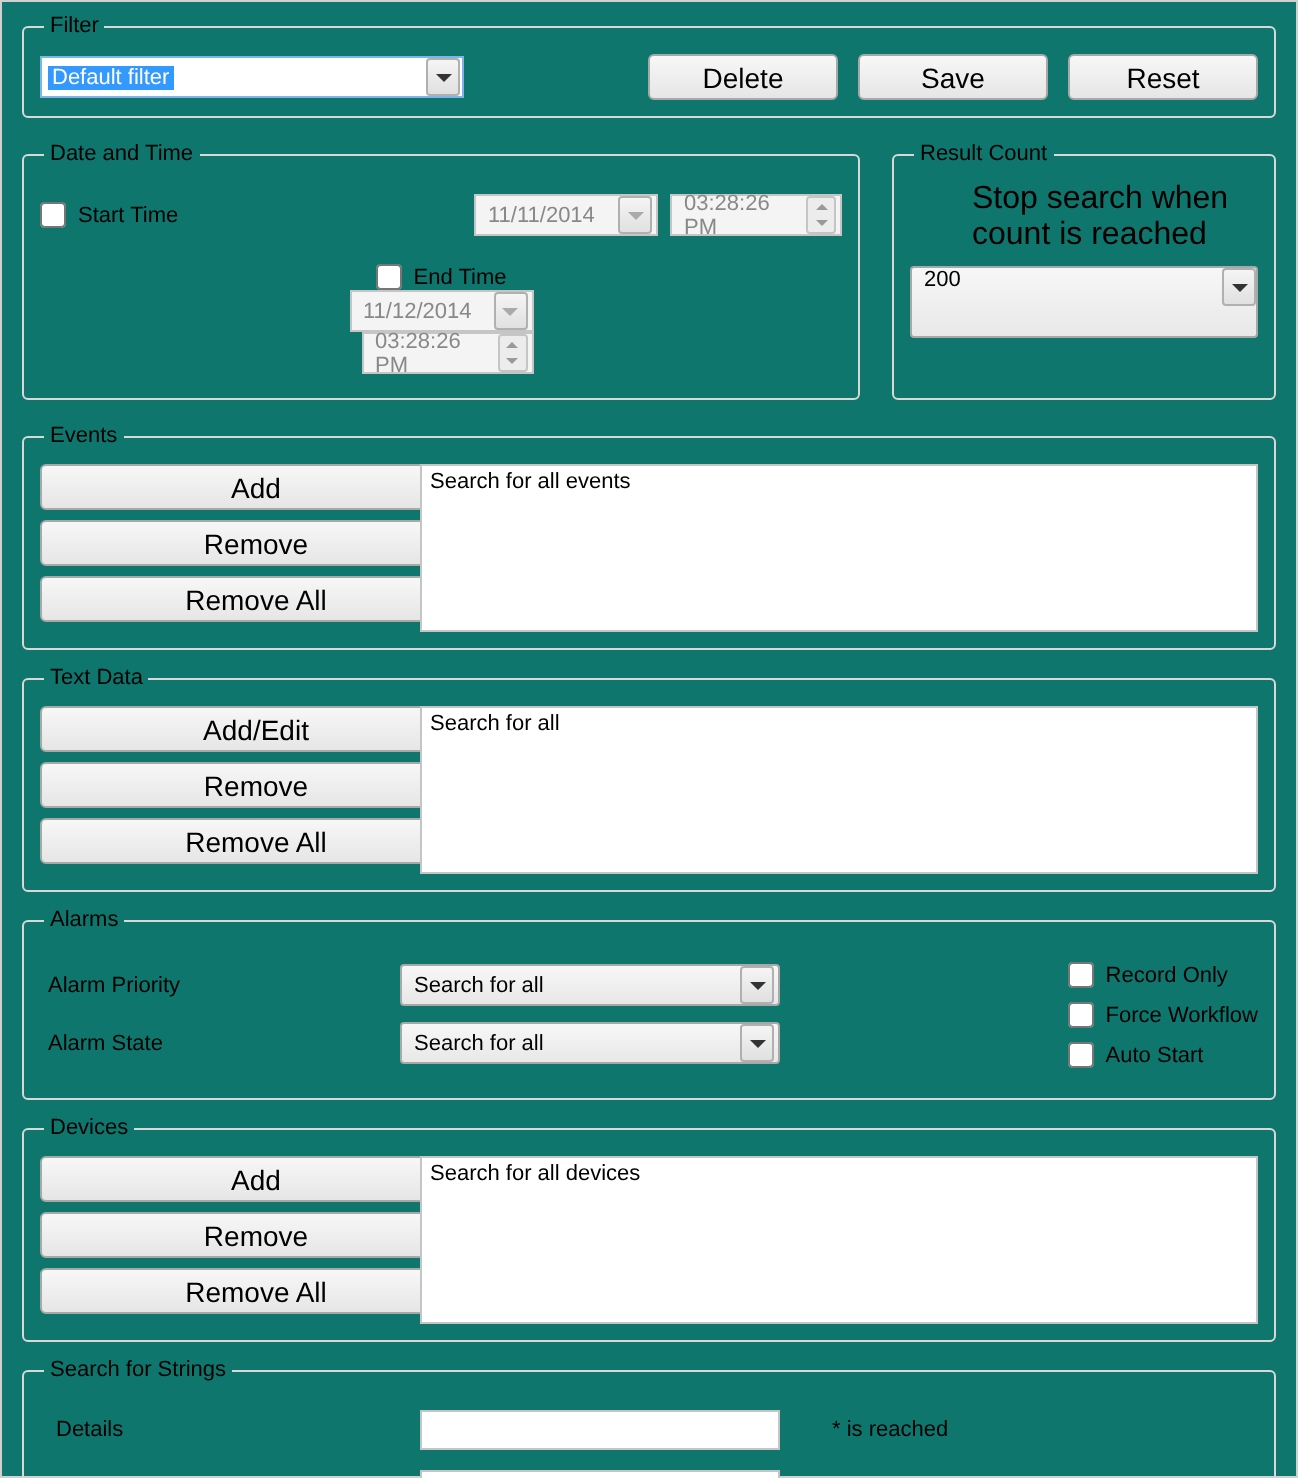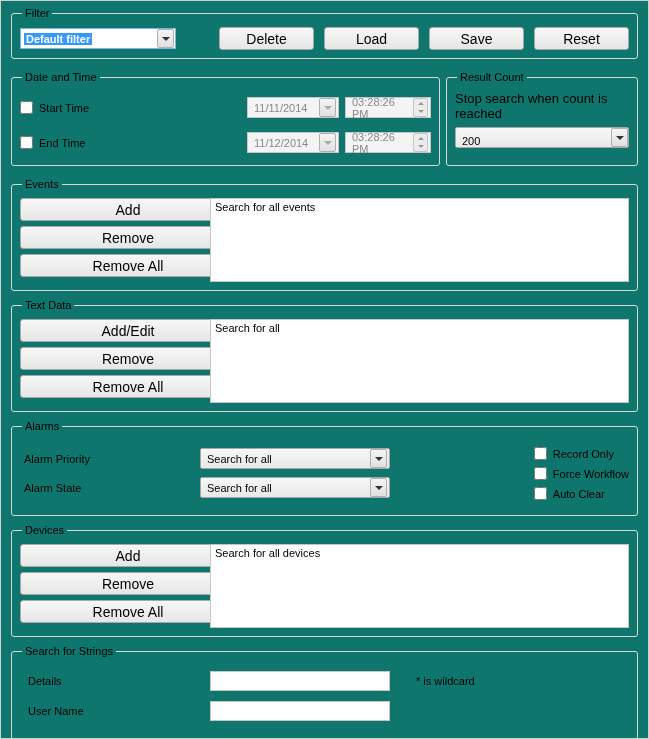--- a/index.html
+++ b/index.html
@@ -38,23 +38,22 @@
     border-radius: 3px;
     font-size: 14px;
     cursor: pointer;
     color: #000;
     padding: 0 6px;
   }
   .btn-top { width: 95px; }
   .btn-col { width: 216px; display: block; margin-bottom: 5px; }
   .row-top { display: flex; align-items: center; gap: 10px; }
   .filter-combo {
-    width: 156px;
+    width: 212px;
     height: 21px;
-    font-weight: bold;
   }
   .combo {
     display: inline-flex;
     align-items: center;
     justify-content: space-between;
     border: 1px solid #7eb4ea;
     background: #fff;
     height: 21px;
     padding: 0 1px 0 3px;
   }
@@ -72,21 +71,21 @@
     display: inline-flex;
     align-items: center;
     justify-content: center;
   }
   .tri-down {
     width: 0; height: 0;
     border-left: 4px solid transparent;
     border-right: 4px solid transparent;
     border-top: 4px solid #333;
   }
-  .row2 { display: flex; gap: 6px; }
+  .row2 { display: flex; gap: 16px; }
   .col-dt { flex: 1; }
   .col-rc { width: 192px; }
   .chk { width: 13px; height: 13px; margin: 0 6px 0 0; vertical-align: middle; }
   .dt-row { display: flex; align-items: center; margin: 6px 0 14px 0; }
   .dt-lbl { flex: 1; display: flex; align-items: center; }
   .date-box, .time-box {
     border: 1px solid #c5c5c5;
     background: #f4f4f4;
     height: 21px;
     display: inline-flex;
@@ -106,27 +105,27 @@
   }
   .spin div {
     flex:1; display:flex; align-items:center; justify-content:center;
   }
   .tri-up-s {
     width:0;height:0;border-left:3px solid transparent;border-right:3px solid transparent;border-bottom:3px solid #999;
   }
   .tri-down-s {
     width:0;height:0;border-left:3px solid transparent;border-right:3px solid transparent;border-top:3px solid #999;
   }
-  .rc-text { font-size: 13px; margin-bottom: 6px; }
+  .rc-text { font-size: 16px; margin-bottom: 6px; margin-left: 31px; }
   .rc-combo {
     width: 100%;
     display: flex;
     justify-content: space-between;
-    align-items: flex-end;
-    height: 21px;
+    align-items: flex-start;
+    height: 36px;
     border: 1px solid #a8a8a8;
     background: linear-gradient(#f7f7f7,#e8e8e8);
     border-radius: 2px;
     padding: 0 0 0 6px;
   }
   .sec-row { display: flex; gap: 10px; }
   .sec-btns { width: 180px; display: flex; flex-direction: column; }
   .listbox {
     flex: 1;
     min-height: 84px;
@@ -169,21 +168,20 @@
     <legend>Filter</legend>
     <div class="row-top">
       <div class="combo filter-combo">
         <span class="sel">Default filter</span>
         <span class="combo-btn">
             <span class="tri-down"></span>
           </span>
       </div>
       <div style="flex:1; display:flex; justify-content:flex-end; gap:10px;">
         <button class="btn btn-top">Delete</button>
-        <button class="btn btn-top">Load</button>
         <button class="btn btn-top">Save</button>
         <button class="btn btn-top">Reset</button>
       </div>
     </div>
   </fieldset>
 
   <div class="row2">
     <fieldset class="col-dt">
       <legend>Date and Time</legend>
 
@@ -204,21 +202,21 @@
             <div>
                 <span class="tri-up-s"></span>
               </div>
               <div>
                 <span class="tri-down-s"></span>
               </div>
           </span>
         </div>
       </div>
 
-      <div class="dt-row" style="margin-bottom:4px;">
+      <div class="dt-row" style="margin-bottom:4px;flex-direction:column;">
         <label class="dt-lbl">
           <input type="checkbox" class="chk" style="">
           <span>End Time</span>
         </label>
         <div class="date-box">
           <span>11/12/2014</span>
           <span class="combo-btn">
               <span class="tri-down disabled-tri"></span>
             </span>
         </div>
@@ -303,21 +301,21 @@
         <label class="chk-line">
           <input type="checkbox" class="chk" style="">
           <span>Record Only</span>
         </label>
         <label class="chk-line">
           <input type="checkbox" class="chk" style="">
           <span>Force Workflow</span>
         </label>
         <label class="chk-line">
           <input type="checkbox" class="chk" style="">
-          <span>Auto Clear</span>
+          <span>Auto Start</span>
         </label>
       </div>
     </div>
   </fieldset>
 
   <fieldset>
     <legend>Devices</legend>
     <div class="sec-row">
       <div class="sec-btns">
         <button class="btn btn-col">Add</button>
@@ -328,21 +326,21 @@
         <span>Search for all devices</span>
       </div>
     </div>
   </fieldset>
 
   <fieldset>
     <legend>Search for Strings</legend>
     <div class="strings-row">
       <div class="strings-lbl">Details</div>
       <input class="text-in" value="" style="">
-      <span class="wildcard">* is wildcard</span>
+      <span class="wildcard">* is reached</span>
     </div>
     <div class="strings-row">
       <div class="strings-lbl">User Name</div>
       <input class="text-in" value="" style="">
     </div>
   </fieldset>
 
 </div>
 
 </body></html>

